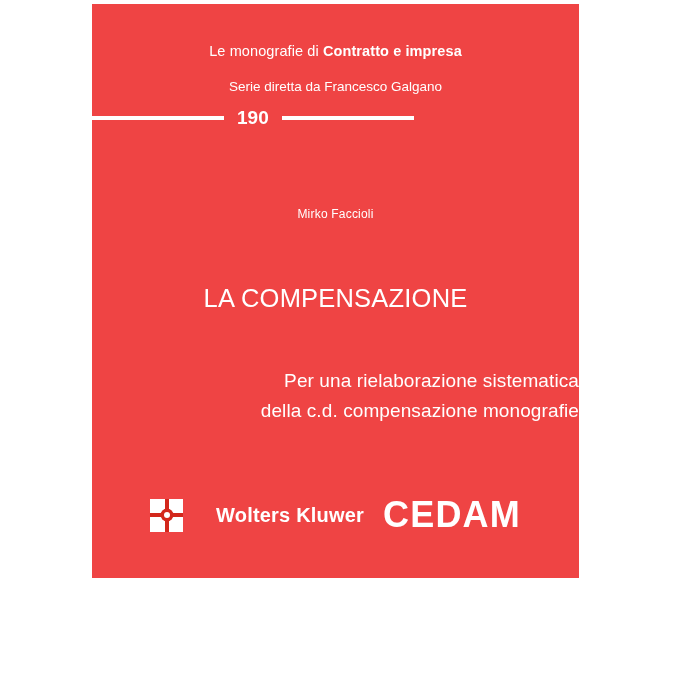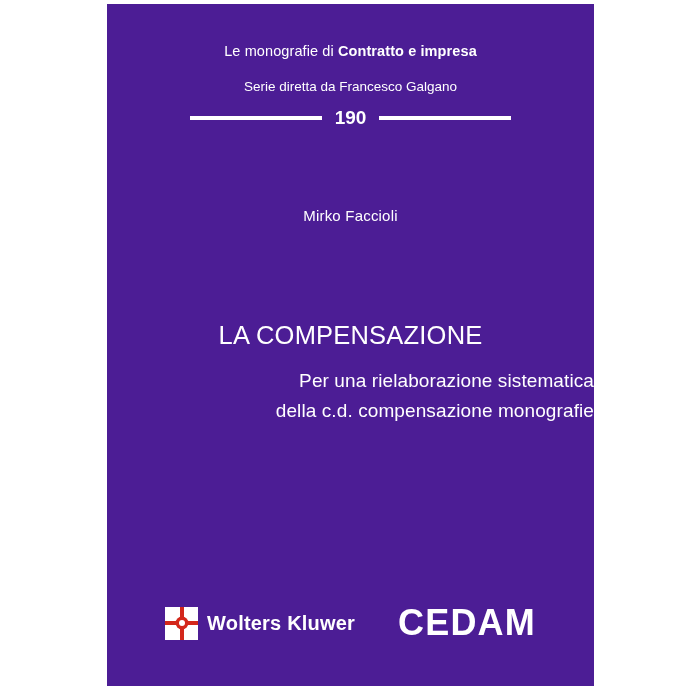--- a/index.html
+++ b/index.html
@@ -6,25 +6,25 @@
     margin: 0;
     padding: 0;
     width: 700px;
     height: 700px;
     background: #ffffff;
     font-family: "Liberation Sans", sans-serif;
   }
 
   #cover {
     position: absolute;
-    left: 107px;
+    left: 92px;
     top: 4px;
     width: 487px;
-    height: 682px;
-    background: #4c1d95;
+    height: 574px;
+    background: #ef4444;
     overflow: hidden;
   }
 
   .series-block {
     position: absolute;
     left: 0;
     top: 38px;
     width: 100%;
     text-align: center;
     color: #ffffff;
@@ -44,21 +44,20 @@
     margin-top: 16px;
   }
 
   .number-row {
     position: absolute;
     left: 0;
     top: 104px;
     width: 100%;
     display: flex;
     align-items: center;
-    justify-content: center;
   }
   .rule {
     height: 4px;
     background: #ffffff;
     width: 132px;
   }
   .number-row .num {
     color: #ffffff;
     font-size: 19px;
     font-weight: bold;
@@ -66,35 +65,34 @@
     line-height: 1;
   }
 
   .author {
     position: absolute;
     left: 0;
     top: 203px;
     width: 100%;
     text-align: center;
     color: #ffffff;
-    font-size: 15px;
+    font-size: 12px;
     letter-spacing: 0.2px;
   }
 
   .title {
     position: absolute;
     left: 0;
     top: 278px;
     width: 100%;
     text-align: center;
     color: #ffffff;
     font-size: 25.5px;
     line-height: 32px;
     letter-spacing: 0.2px;
-    margin-top: 37px;
   }
 
   .subtitle {
     position: absolute;
     left: 0;
     top: 362px;
     width: 100%;
     text-align: right;
     color: #ffffff;
     font-size: 19px;
@@ -110,20 +108,21 @@
     display: flex;
     align-items: center;
     justify-content: space-between;
     padding: 0 58px;
     box-sizing: border-box;
   }
 
   .wk-logo {
     display: flex;
     align-items: center;
+    gap: 24px;
   }
   .wk-mark {
     position: relative;
     width: 33px;
     height: 33px;
     background: #ffffff;
     margin-right: 9px;
     flex: none;
   }
   .wk-mark::before {

